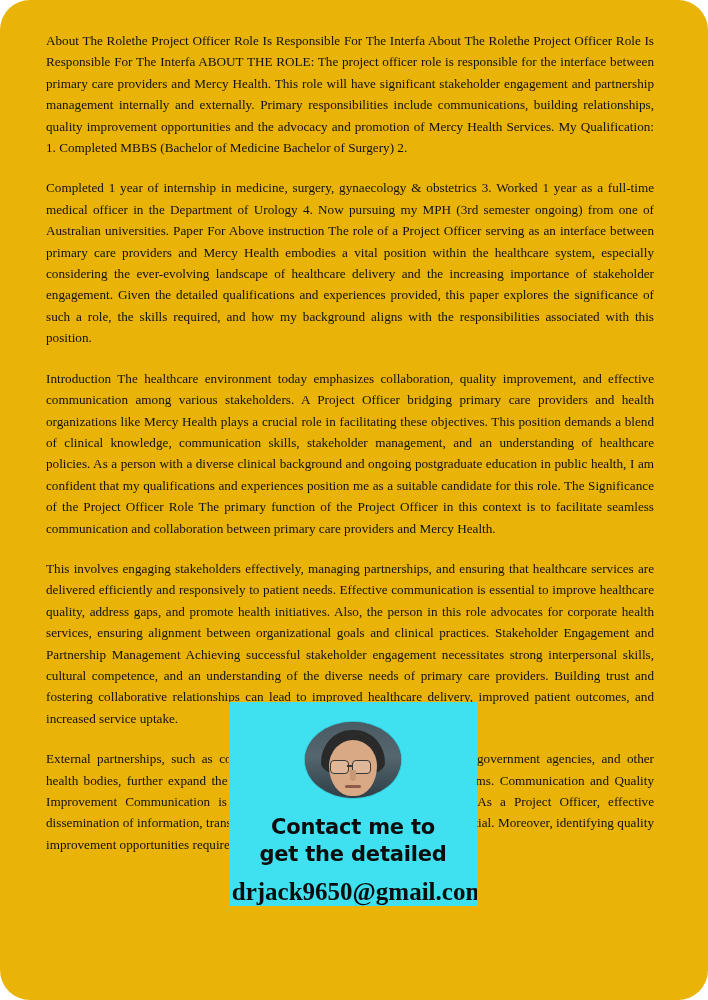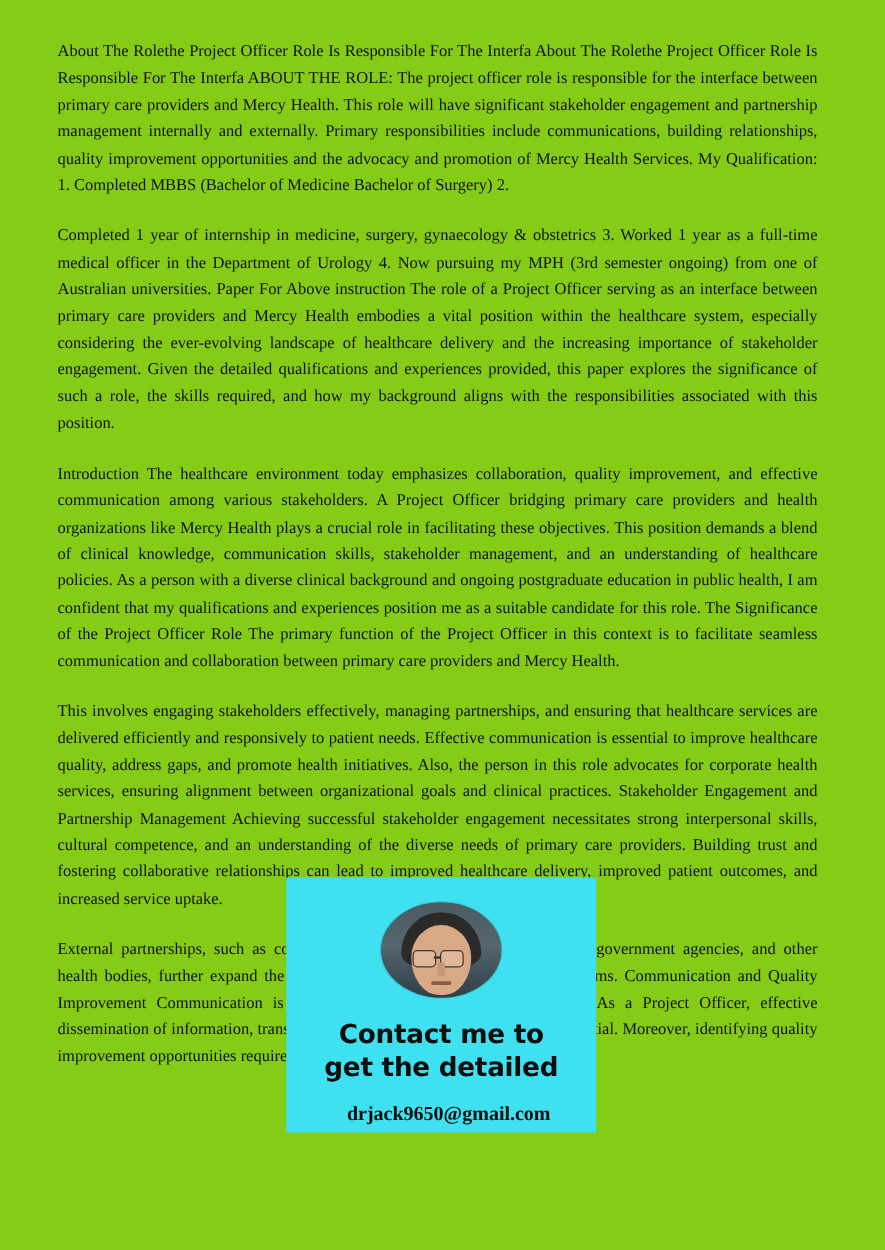--- a/index.html
+++ b/index.html
@@ -13,21 +13,22 @@
     position: relative;
     font-family: "Liberation Serif", serif;
     color: #000000;
     overflow: hidden;
   }
   #page {
     position: absolute;
     left: 0; top: 0;
     width: 708px;
     height: 1000px;
-    background: #84cc16;
+    background: #eab308;
+    border-radius: 30px;
   }
   .doc-body {
     position: absolute;
     left: 46px;
     top: 30px;
     width: 608px;
     font-size: 13.2px;
     line-height: 21.4px;
     text-align: left;
     color: #111111;
@@ -149,21 +150,21 @@
     font-size: 21px;
     line-height: 27px;
     color: #0d0d0d;
     text-align: center;
     letter-spacing: -0.2px;
   }
   .card-line.first { margin-top: 16px; }
   .card-email {
     font-family: "Liberation Serif", serif;
     font-weight: bold;
-    font-size: 16px;
+    font-size: 25px;
     line-height: 28px;
     color: #0d0d0d;
     text-align: center;
     margin-top: 10px;
     margin-left: 12px;
   }
 </style>
 </head>
 <body>
 

